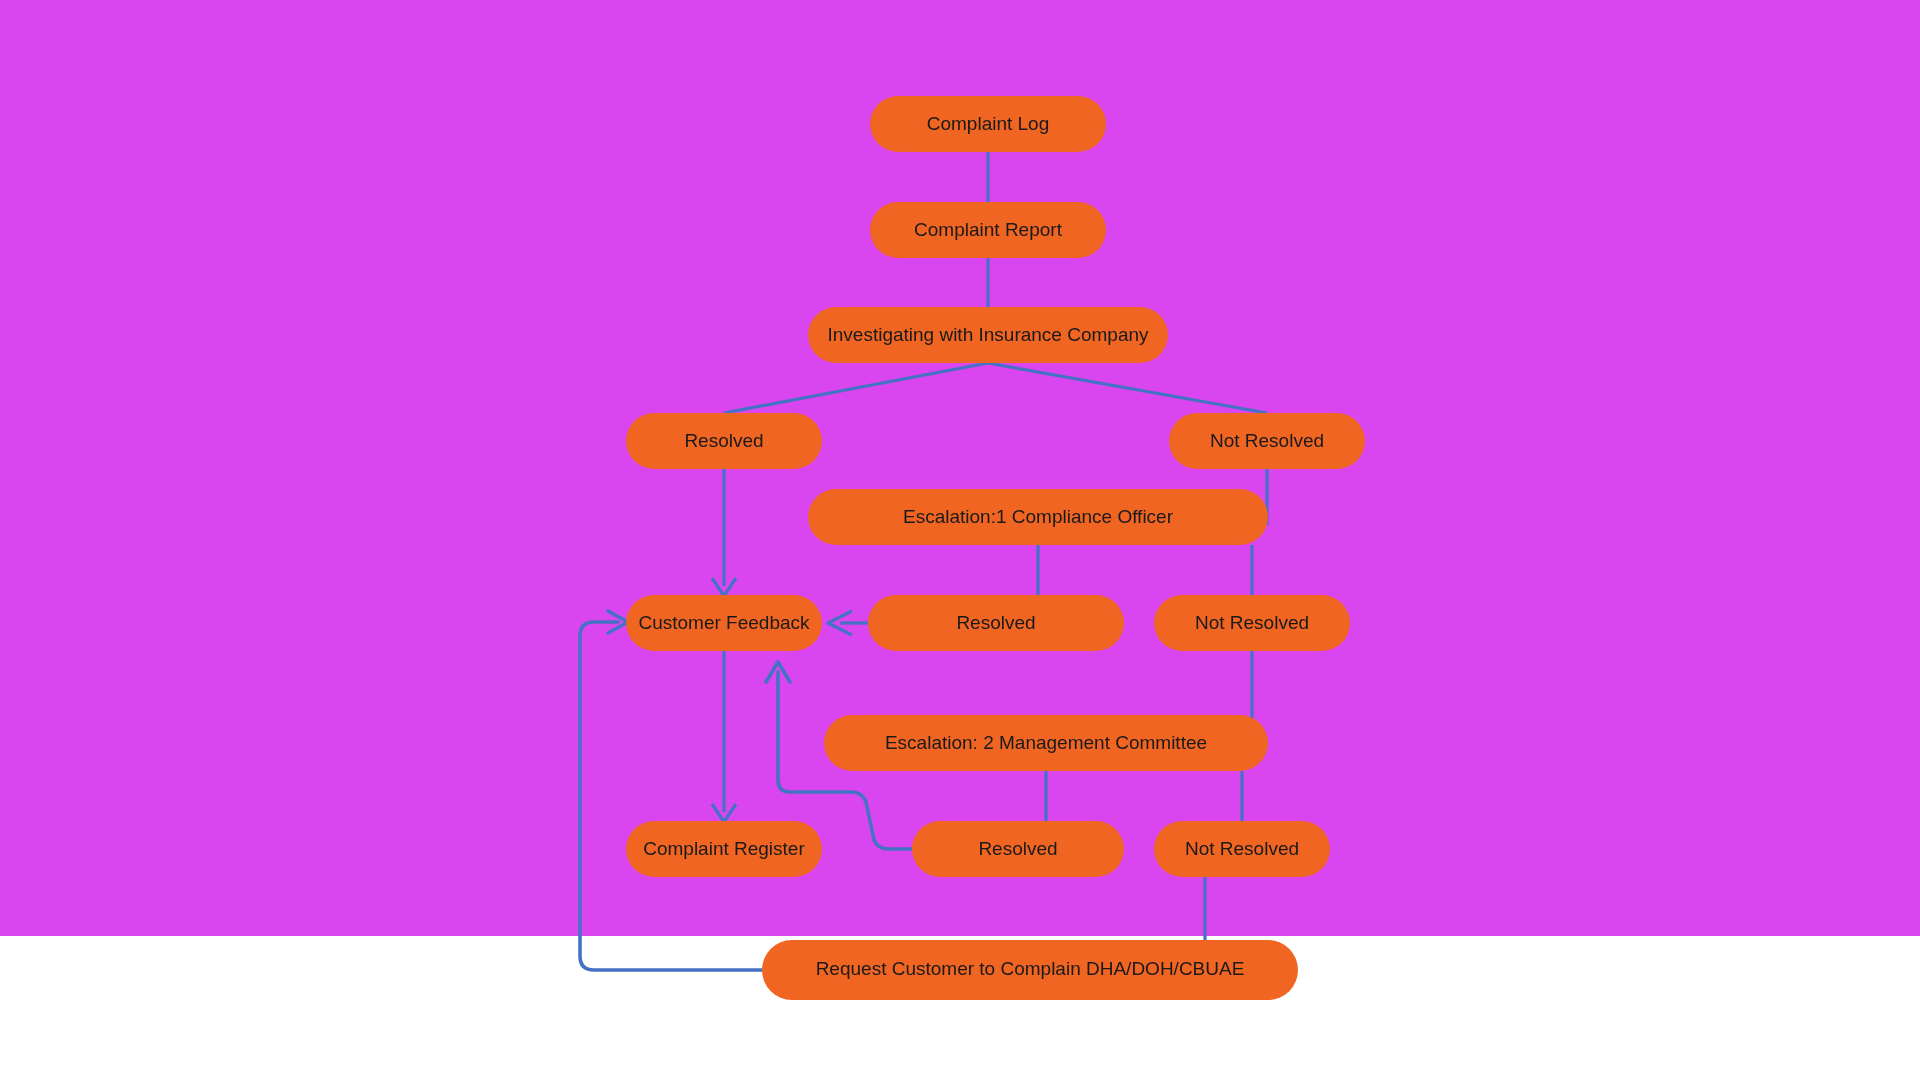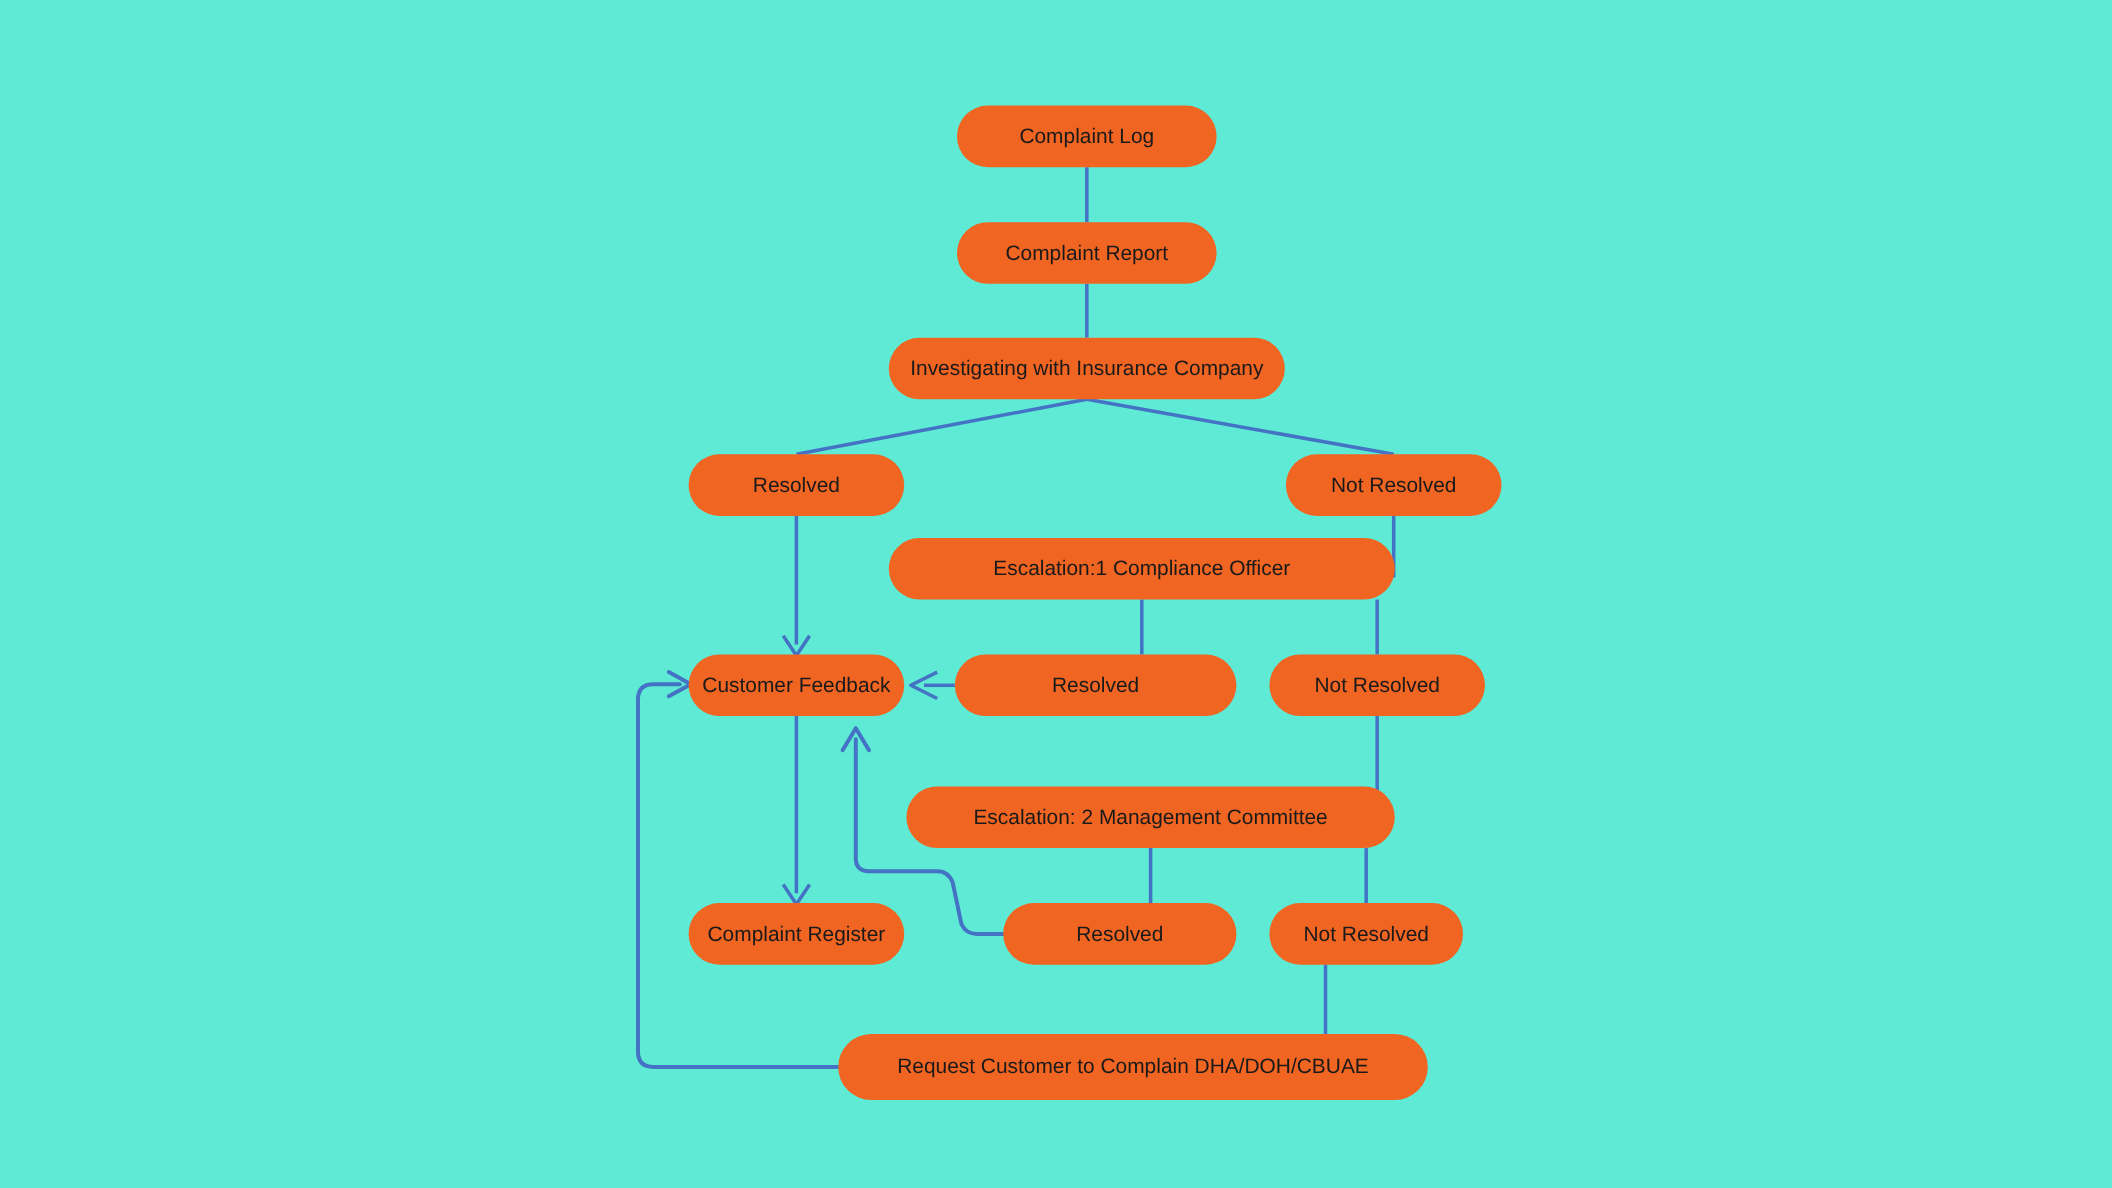--- a/index.html
+++ b/index.html
@@ -9,22 +9,22 @@
     width: 1920px;
     height: 1080px;
     overflow: hidden;
   }
   body {
     font-family: "Liberation Sans", sans-serif;
   }
   #canvas {
     position: relative;
     width: 1920px;
-    height: 1080px;
-    background: #5eead4;
+    height: 936px;
+    background: #d946ef;
   }
   #flow-svg {
     position: absolute;
     left: 0;
     top: 0;
     width: 1920px;
     height: 1080px;
   }
   .node-shape {
     fill: #F16522;

